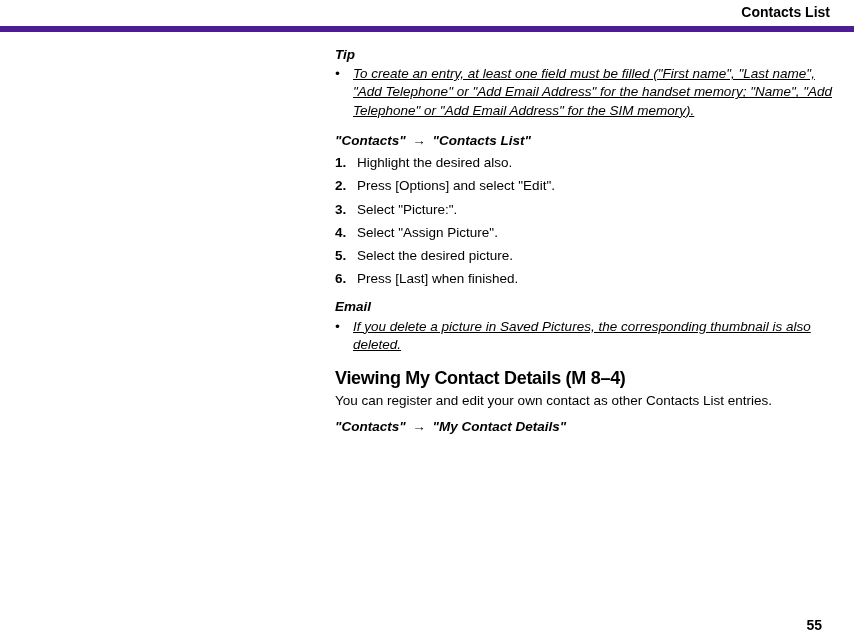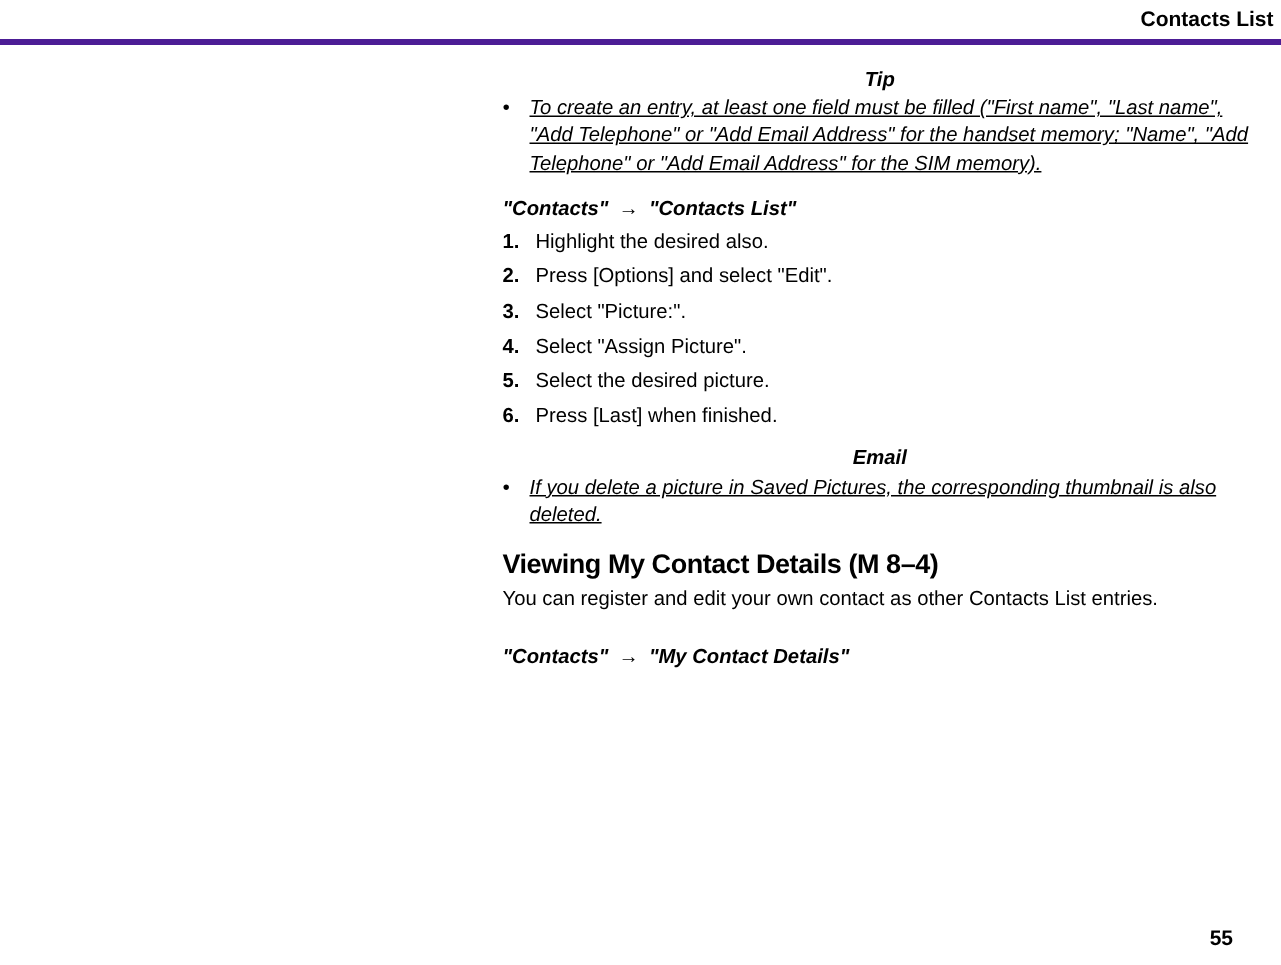--- a/index.html
+++ b/index.html
@@ -9,36 +9,35 @@
     }
     body {
       font-family: Arial, Helvetica, sans-serif;
       width: 854px;
       height: 643px;
       background: #fff;
       color: #000;
       position: relative;
     }
     .header {
-      padding: 4px 5px 6px 16px;
-      border-bottom: 4px solid #4c1d95;
+      padding: 4px 24px 6px 16px;
+      border-bottom: 6px solid #4c1d95;
       text-align: right;
       font-weight: bold;
       font-size: 14px;
     }
     .content {
       padding: 14px 16px 0 335px;
       font-size: 13.5px;
       line-height: 1.35;
     }
     .tip-label, .note-label {
       font-weight: bold;
       font-style: italic;
       margin-bottom: 1px;
-      text-align: center;
     }
     .tip-body, .note-body {
       font-style: italic;
       margin-bottom: 12px;
     }
     .bullet-row {
       display: flex;
     }
     .bullet-dot {
       width: 18px;
@@ -82,21 +81,21 @@
       font-weight: bold;
       margin-top: 12px;
       margin-bottom: 2px;
       font-stretch: condensed;
       letter-spacing: -0.3px;
     }
     .heading-suffix {
       font-weight: bold;
     }
     .body-text {
-      margin-bottom: 20px;
+      margin-bottom: 7px;
     }
     .page-num {
       position: absolute;
       bottom: 10px;
       right: 32px;
       font-weight: bold;
       font-size: 14px;
     }
   </style>
 </head>

